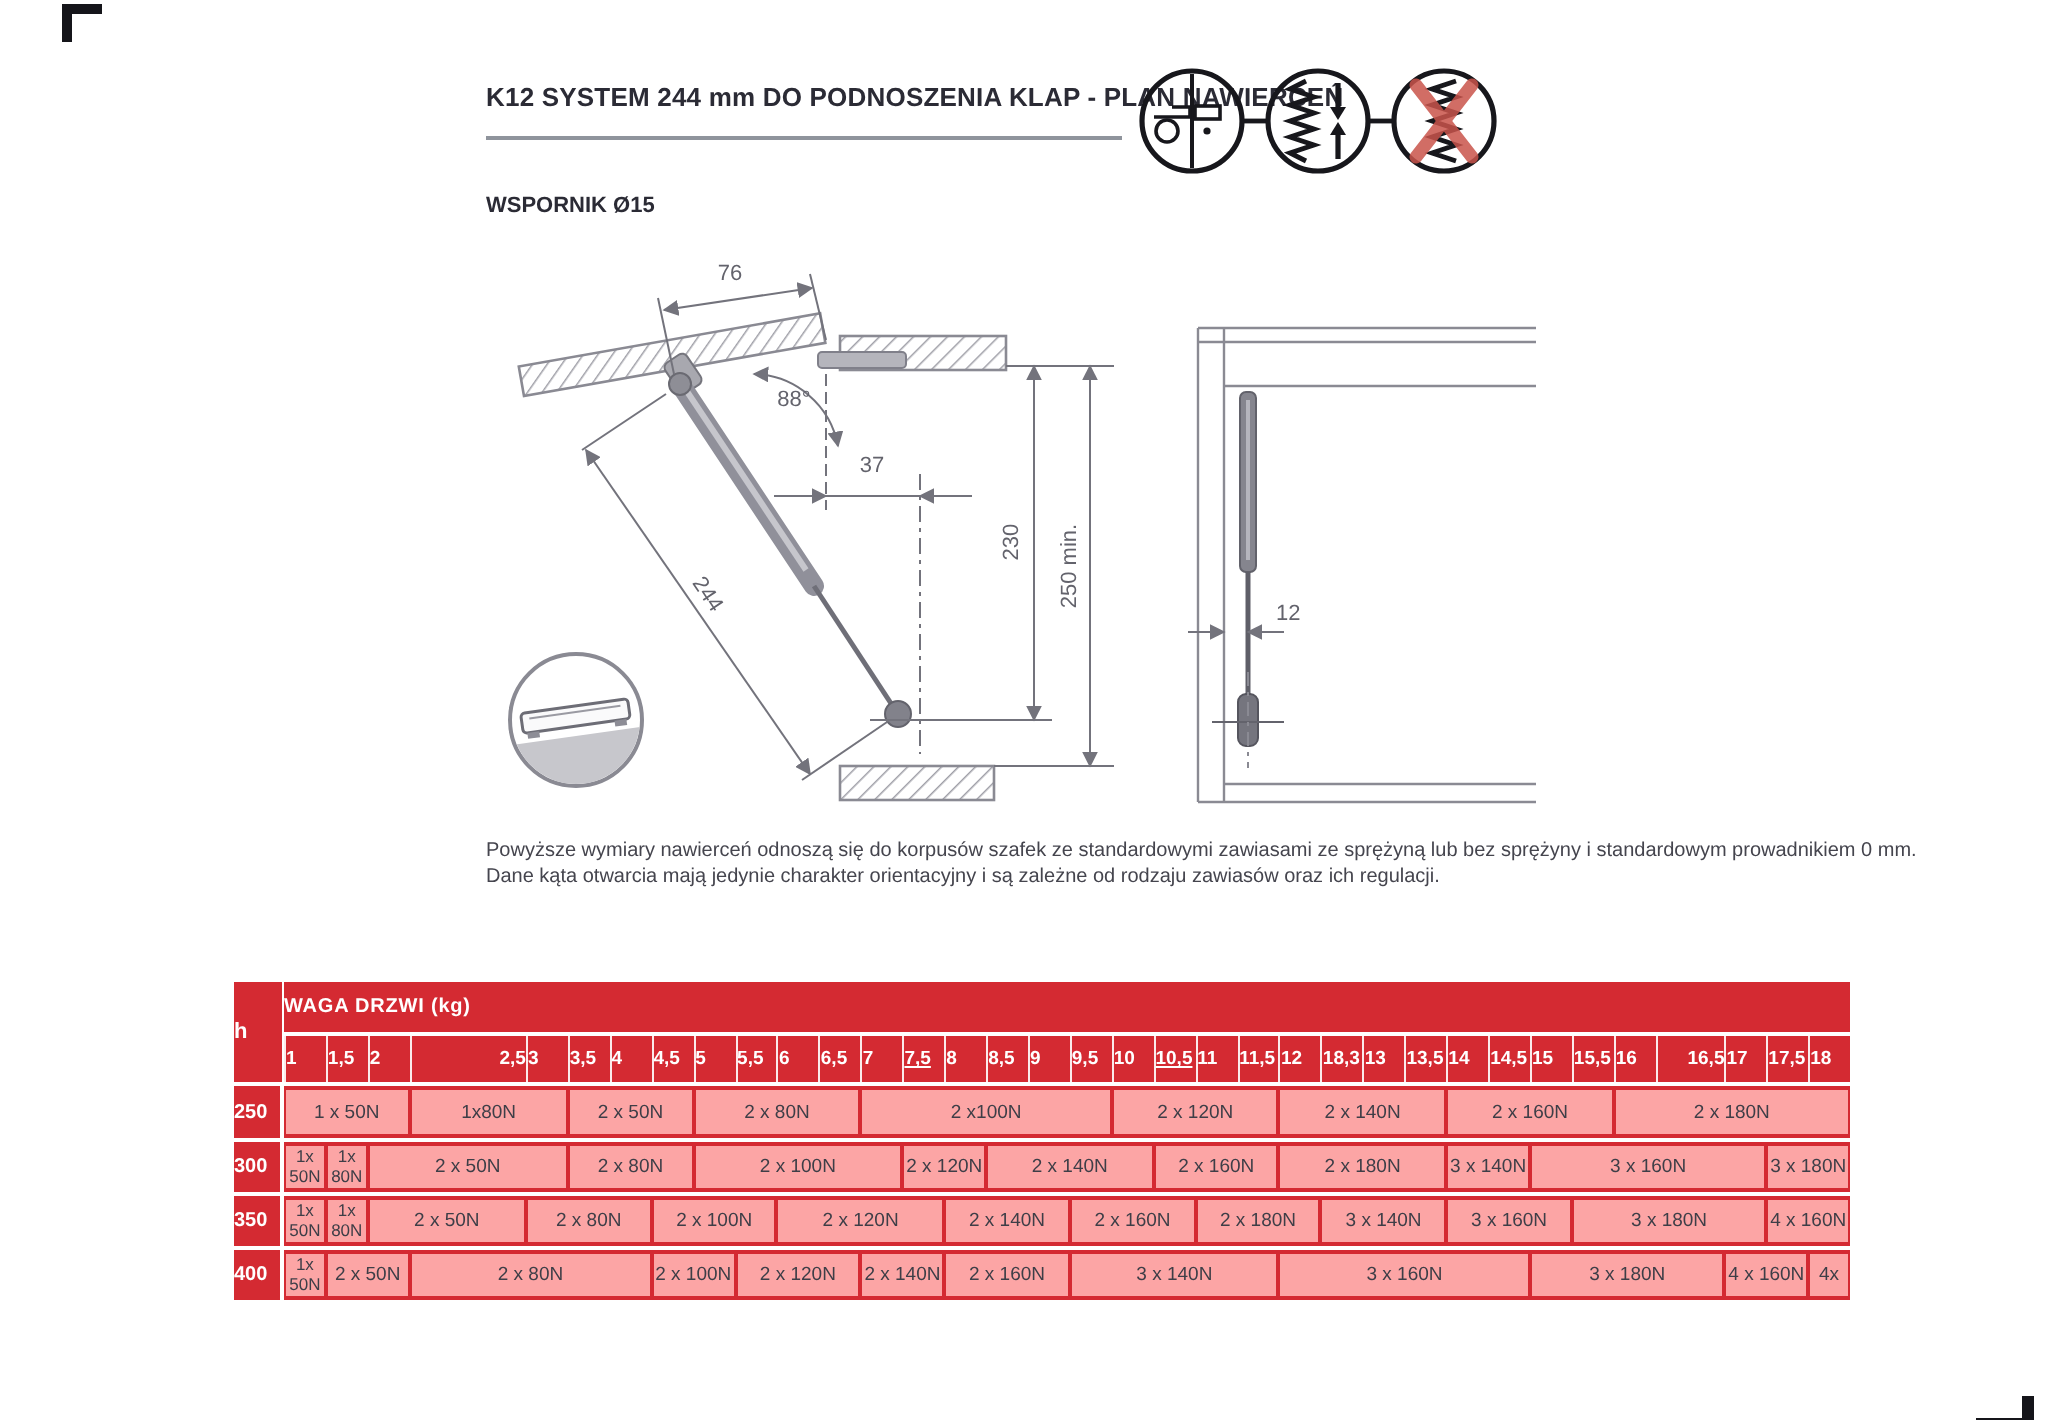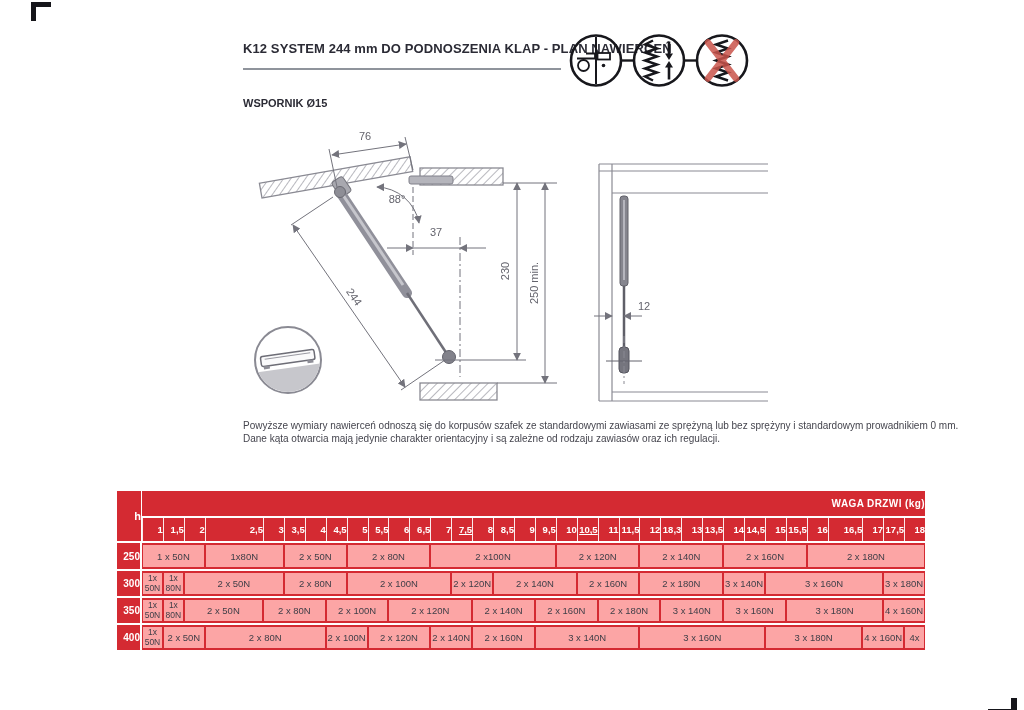--- a/index.html
+++ b/index.html
@@ -22,21 +22,21 @@
   .dimtext{font-size:11px;fill:#63636c;}
   
   .note{position:absolute;left:243px;top:419px;font-size:10px;color:#45454e;
         line-height:13px;white-space:nowrap;}
   
   :root{--red:#d42a32;}
   #gtable{position:absolute;left:117px;top:491px;width:808px;height:159px;
           display:grid;grid-template-columns:25px repeat(35,1fr);
           grid-template-rows:25px 23px 26px 25px 25px 25px;gap:2px 0;background:#fff;}
   #gtable .rc{background:var(--red);color:#fff;display:flex;flex-direction:column;
-              align-items:flex-end;justify-content:center;font-weight:bold;box-sizing:border-box;}
+              align-items:flex-start;justify-content:center;font-weight:bold;box-sizing:border-box;}
   #gtable .hh{font-size:11px;border-right:1px solid #fff;}
   #gtable .waga{font-size:10px;letter-spacing:0.4px;}
   #gtable .num{font-size:9.5px;border-left:1px solid rgba(255,255,255,0.9);}
   #gtable .hv{font-size:10px;border-right:2px solid #fff;}
   #gtable .bc{background:#fca5a5;border:2px solid var(--red);border-left-width:1px;border-right-width:1px;
               color:#3e3e47;display:flex;flex-direction:column;align-items:center;justify-content:center;
               font-size:9.5px;white-space:nowrap;overflow:hidden;box-sizing:border-box;}
   #gtable .bc.two{font-size:8.5px;line-height:1.08;}
 </style>
 </head>

